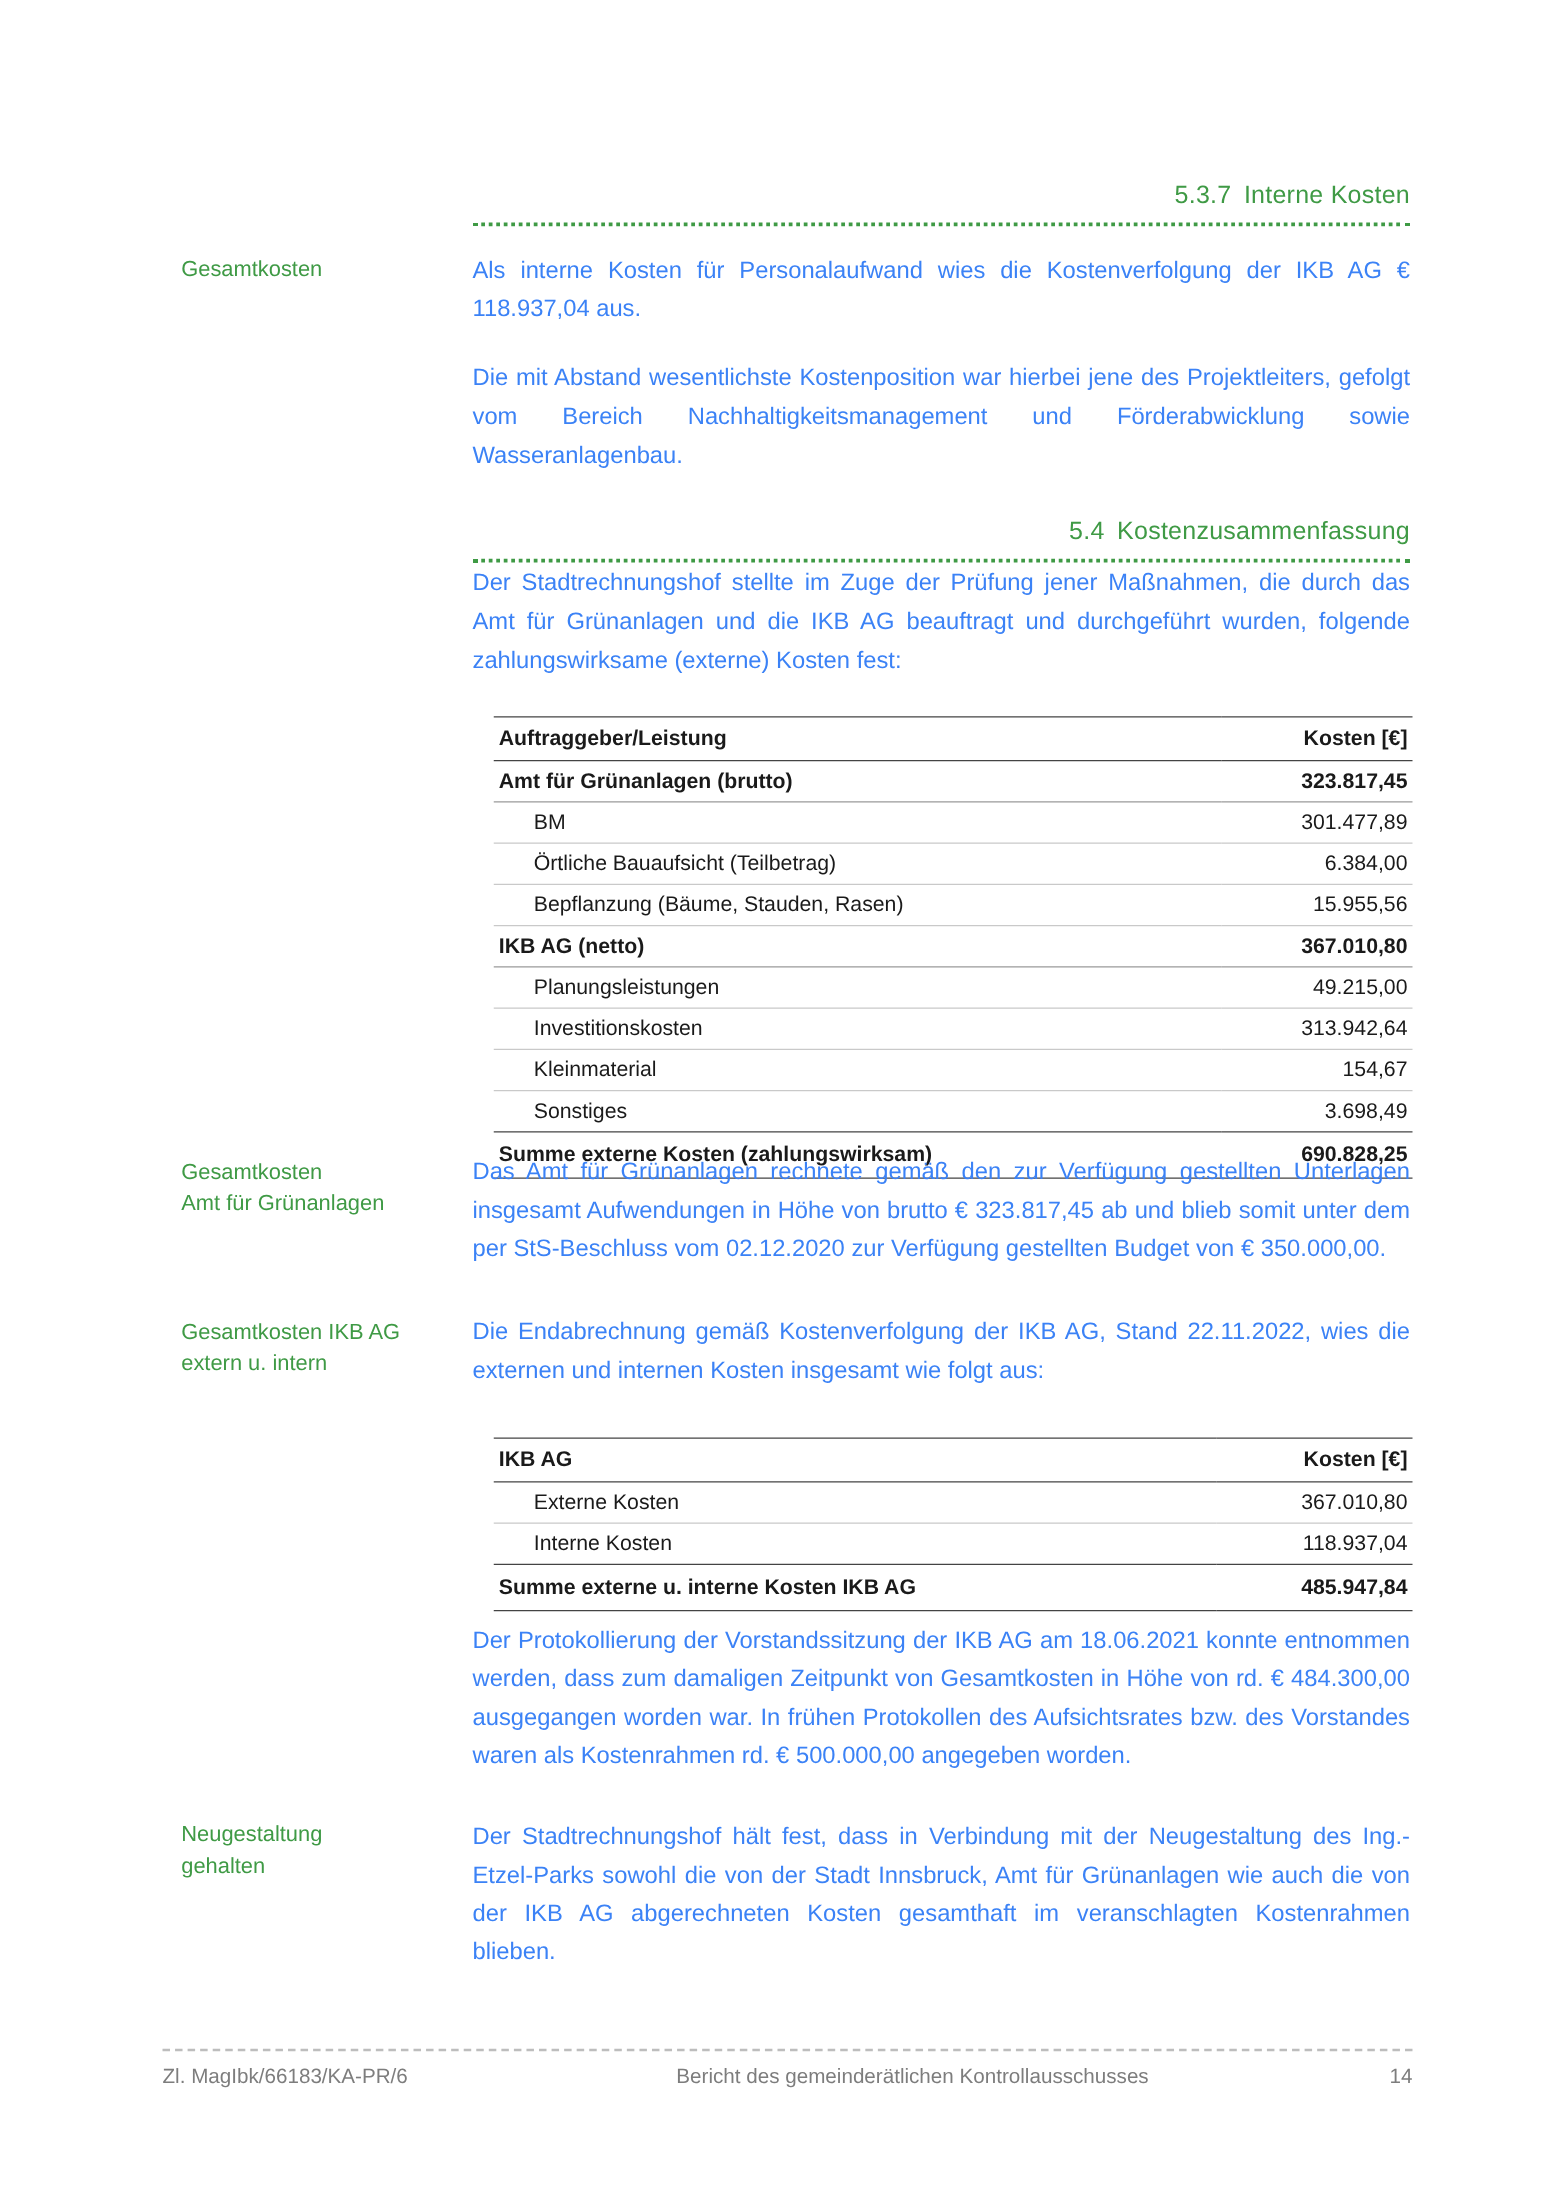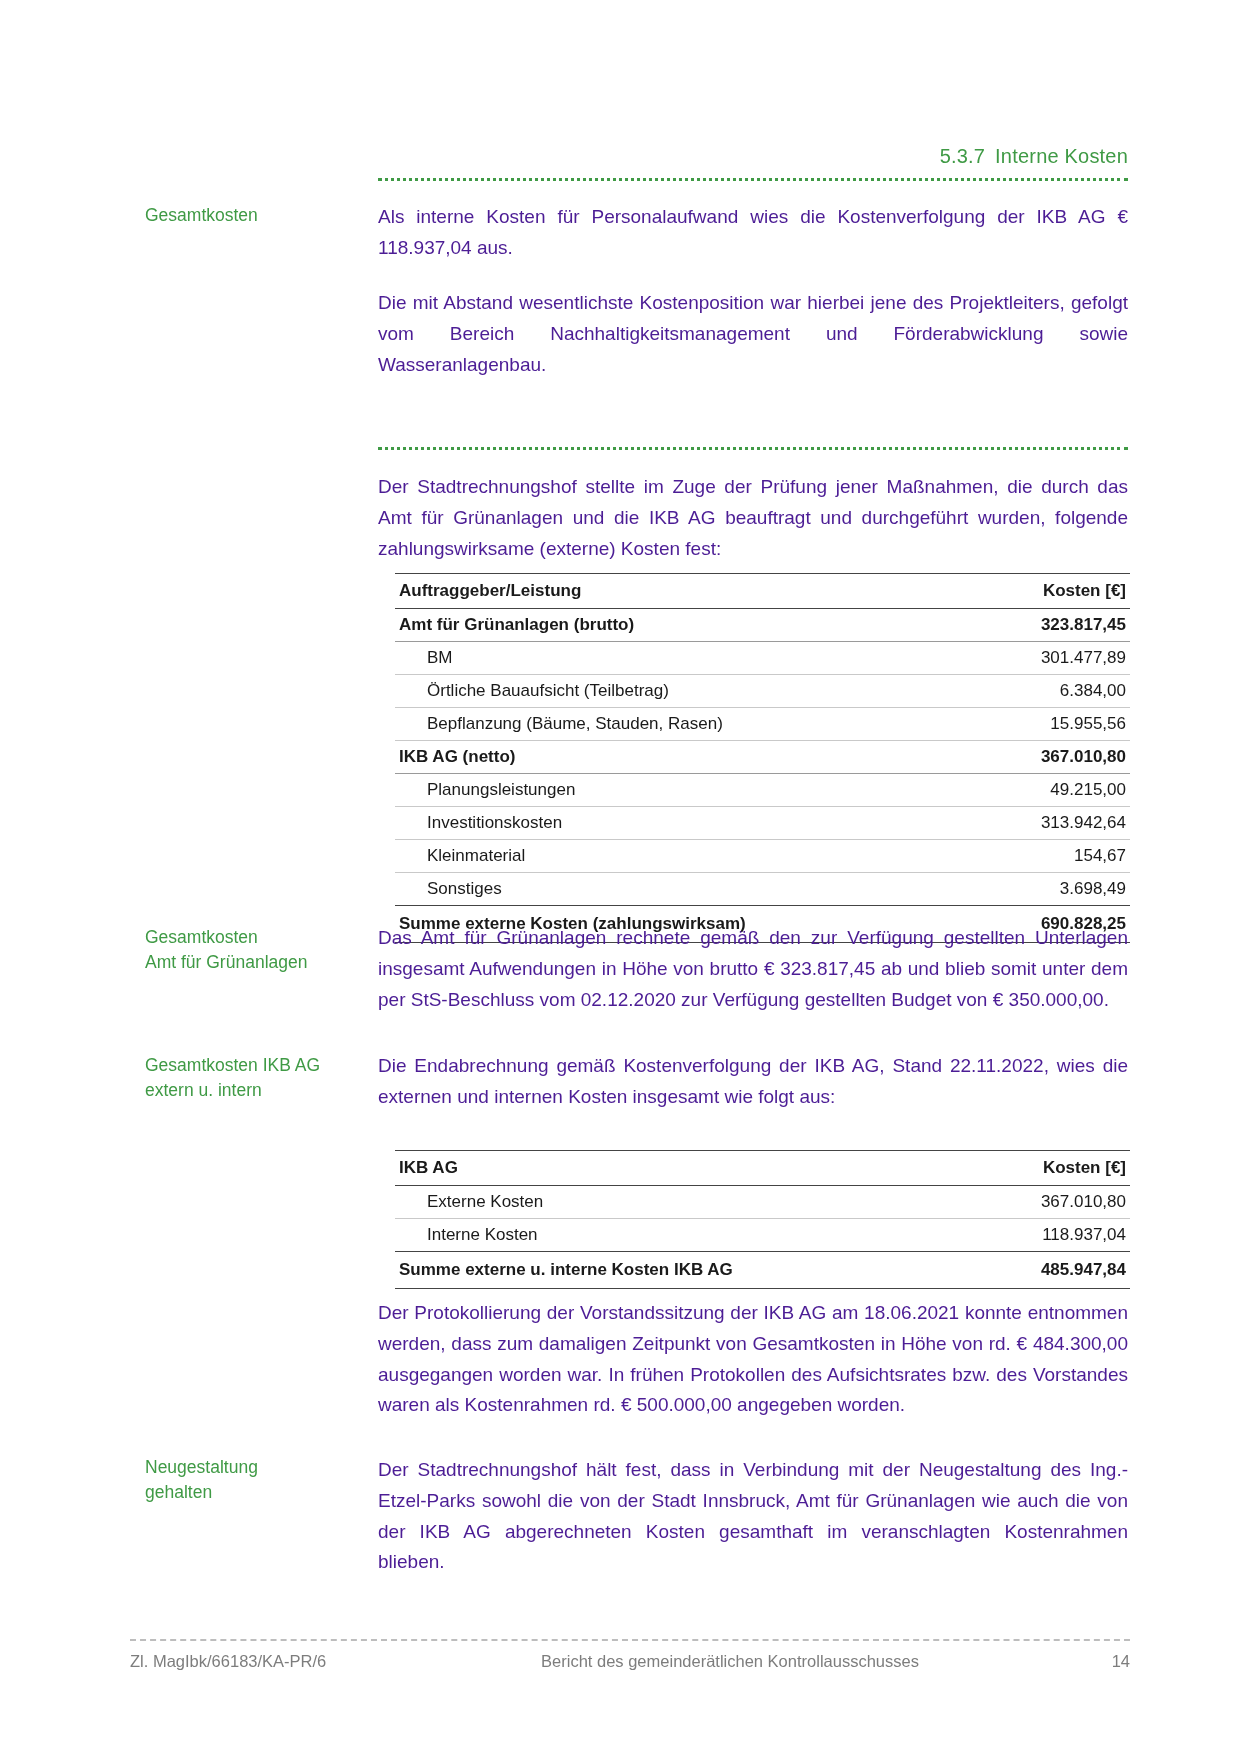--- a/index.html
+++ b/index.html
@@ -57,21 +57,21 @@
     height: 0;
   }
 
   
   p.body {
     margin: 0;
     font-size: 19px;
     line-height: 1.62;
     text-align: justify;
     text-justify: inter-word;
-    color: #4c1d95;
+    color: #3b82f6;
   }
 
   
   table.cost {
     position: absolute;
     left: 395px;
     width: 735px;
     border-collapse: collapse;
     font-size: 17px;
   }
@@ -143,23 +143,26 @@
   </div>
 
   <div class="body-col" style="top:202px;">
     <p class="body">Als interne Kosten für Personalaufwand wies die Kostenverfolgung der IKB AG € 118.937,04 aus.</p>
   </div>
 
   <div class="body-col" style="top:288px;">
     <p class="body">Die mit Abstand wesentlichste Kostenposition war hierbei jene des Projektleiters, gefolgt vom Bereich Nachhaltigkeitsmanagement und Förderabwicklung sowie Wasseranlagenbau.</p>
   </div>
 
+  <div class="sec-head" style="top:414px;">
+    <span class="num">5.4</span><span>Kostenzusammenfassung</span>
+  </div>
   <div class="dotted-rule" style="top:447px;"></div>
 
-  <div class="body-col" style="top:472px;">
+  <div class="body-col" style="top:452px;">
     <p class="body">Der Stadtrechnungshof stellte im Zuge der Prüfung jener Maßnahmen, die durch das Amt für Grünanlagen und die IKB AG beauftragt und durchgeführt wurden, folgende zahlungswirksame (externe) Kosten fest:</p>
   </div>
 
   <table class="cost" style="top:573px;">
     <tbody>
       <tr class="head">
         <td class="label">Auftraggeber/Leistung</td>
         <td class="val">Kosten [€]</td>
       </tr>
       <tr class="group">

